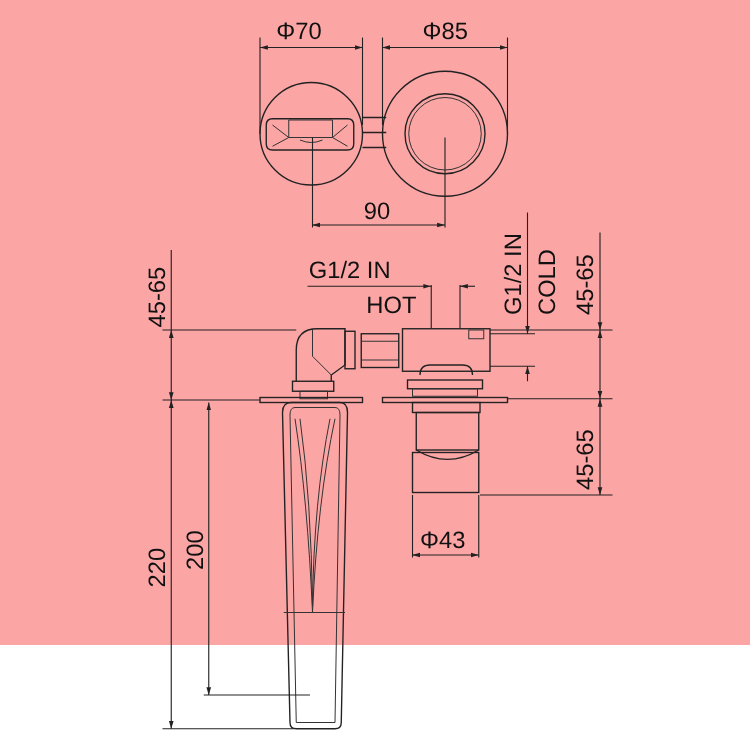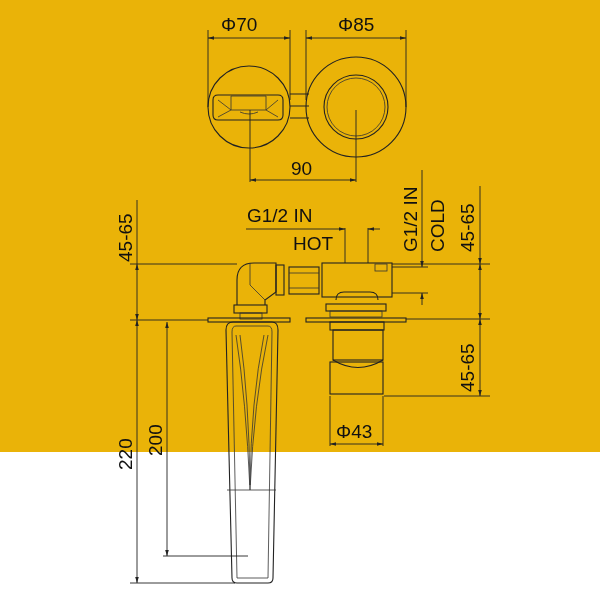--- a/index.html
+++ b/index.html
@@ -1,17 +1,17 @@
 <!DOCTYPE html>
 <html><head>
 <meta charset="utf-8">
 <style>
   html, body { margin: 0; padding: 0; background: #ffffff; }
   body { width: 600px; height: 600px; overflow: hidden; }
-  #stage { position: relative; width: 600px; height: 452px; background: #eab308; }
+  #stage { position: relative; width: 600px; height: 516px; background: #fca5a5; }
   svg { position: absolute; left: 0; top: 0; }
   .ln { fill: none; stroke: #222; stroke-width: 1.1; }
   .thin { fill: none; stroke: #333; stroke-width: 0.8; }
   .dim { fill: none; stroke: #222; stroke-width: 0.9; }
   .lbl { font-family: "Liberation Sans", sans-serif; font-size: 19px; fill: #111; }
 </style>
 </head>
 <body>
 
 <div id="stage">

